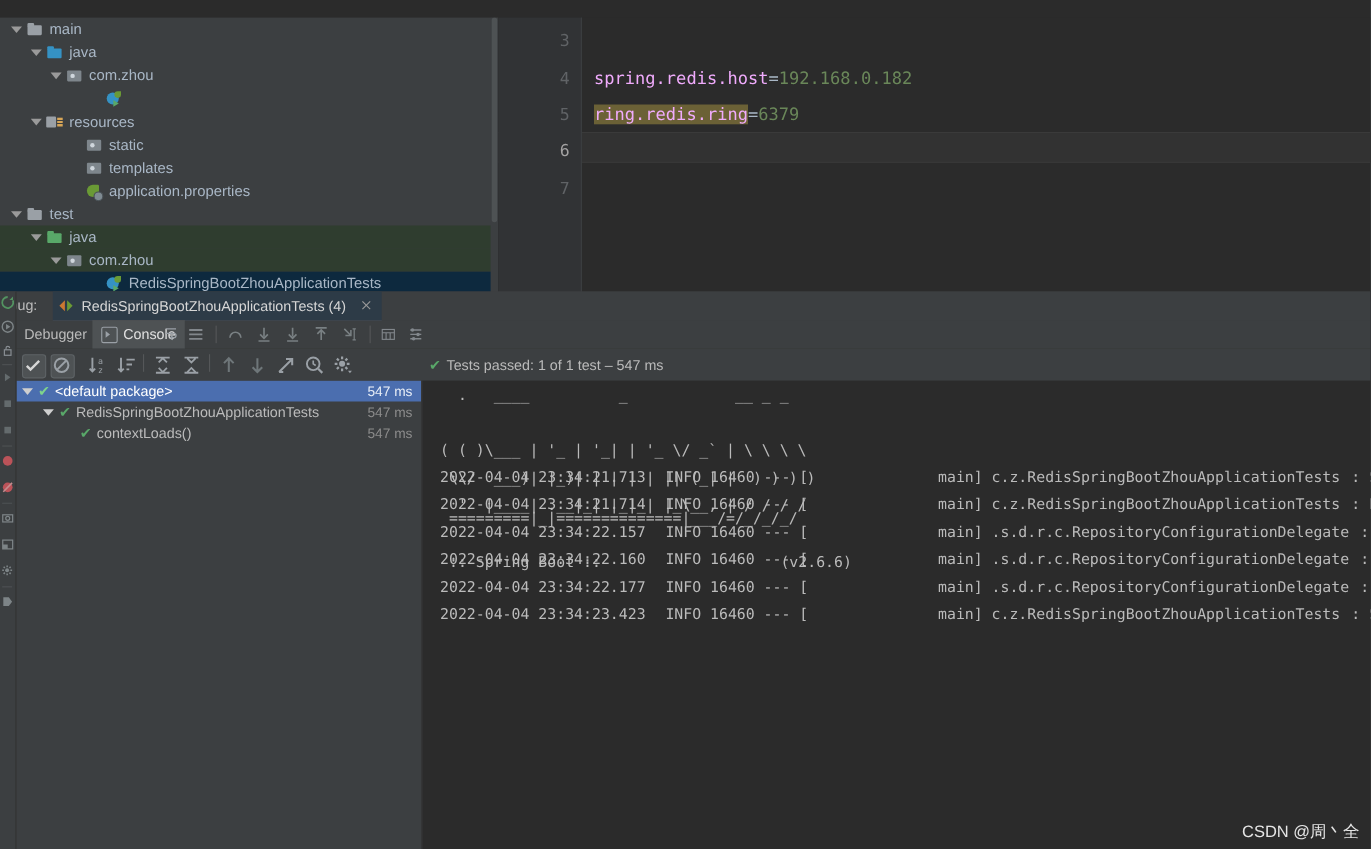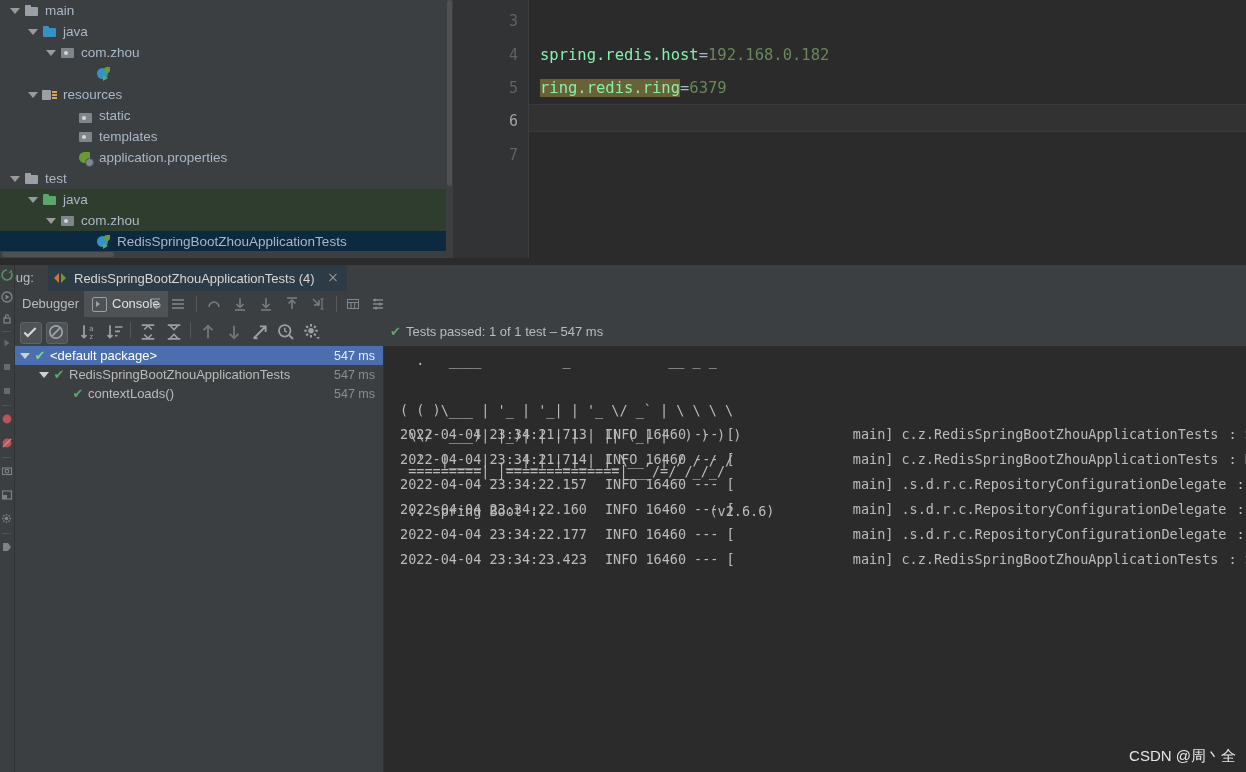--- a/index.html
+++ b/index.html
@@ -9,21 +9,21 @@
   }
   #app {
     position: relative;
     width: 1246px; height: 772px;
     overflow: hidden;
     background: #2b2b2b;
   }
 
   
   #top-area {
-    position: absolute; left: 0; top: 0; width: 1003px; height: 265px;
+    position: absolute; left: 0; top: 16px; width: 1003px; height: 265px;
   }
   #project-tree {
     position: absolute; left: 0; top: 0; width: 453px; height: 258px;
     background: #3c3f41;
     overflow: hidden;
   }
   .tree-row {
     position: relative;
     height: 21px;
     display: flex; align-items: center;
@@ -193,21 +193,21 @@
   }
   #code {
     position: absolute; left: 76px; top: 0; width: 717px; height: 258px;
   }
   .code-line {
     position: absolute; left: 11px;
     font-family: "DejaVu Sans Mono", monospace;
     font-size: 15.5px;
     white-space: pre;
   }
-  .k-key { color: #86efac; }
+  .k-key { color: #f0abfc; }
   .k-eq  { color: #a9b7c6; }
   .k-val { color: #6a8759; }
   .sel-bg { background: #6b6136; }
   #caret-line {
     position: absolute; left: 0; top: 104px; width: 793px; height: 26px;
     background: #323232;
     border-top: 1px solid #3a3a3a;
     border-bottom: 1px solid #3a3a3a;
   }
 
@@ -436,21 +436,21 @@
             <span class="twisty"></span>
             <span class="ic springclass">
               <span class="runmark"></span>
             </span>
           </div>
           <div class="tree-row" style="padding-left: 28px;">
             <span class="twisty open"></span>
             <span class="ic res"></span>
             <span class="tree-label">resources</span>
           </div>
-          <div class="tree-row" style="padding-left: 64px; align-items: flex-end;">
+          <div class="tree-row" style="padding-left: 64px;">
             <span class="twisty"></span>
             <span class="ic pkg"></span>
             <span class="tree-label">static</span>
           </div>
           <div class="tree-row" style="padding-left: 64px;">
             <span class="twisty"></span>
             <span class="ic pkg"></span>
             <span class="tree-label">templates</span>
           </div>
           <div class="tree-row" style="padding-left: 64px;">

